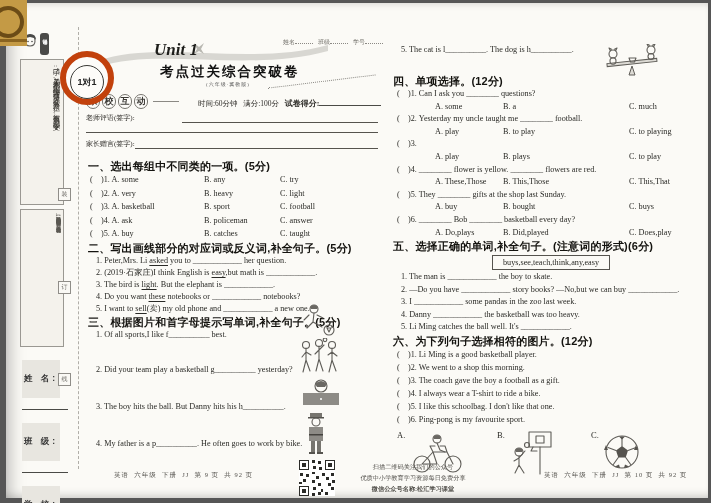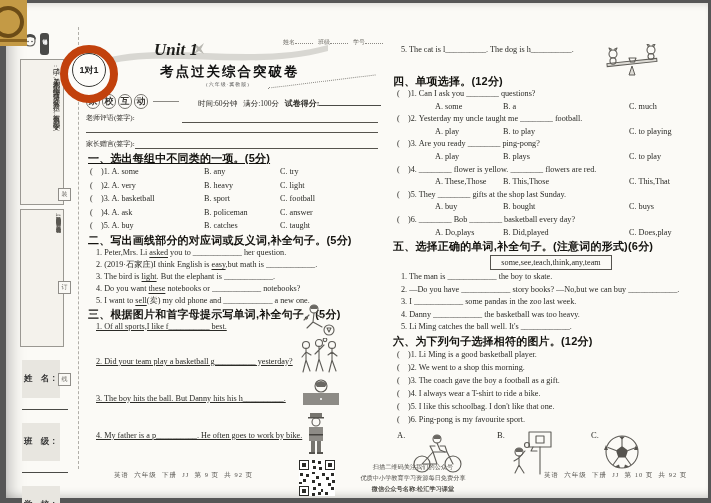--- a/index.html
+++ b/index.html
@@ -25,22 +25,22 @@
                   background:#e8e6e0;padding:13px 2px;color:#333;font-family:"Liberation Sans",sans-serif;}
   .stu-field .ln{width:46px;border-bottom:1px solid #4a4a46;height:11px;}
 
   
   .bind-box{position:absolute;width:11px;height:11px;border:1px solid #8f8d88;font-size:6px;line-height:11px;
             text-align:center;color:#6b6964;background:#faf9f5;font-family:"Liberation Sans",sans-serif;}
   .bind-line{position:absolute;left:72px;top:24px;height:442px;border-left:1px dashed #b0aea8;}
 
   
   .hdr{position:absolute;left:50px;top:28px;width:330px;height:122px;}
-  .logo{position:absolute;left:4px;top:14px;width:42px;height:42px;border:8px solid #c2410c;border-radius:50%;
-        background:#fdfcf9;display:flex;align-items:flex-start;justify-content:center;z-index:2;}
+  .logo{position:absolute;left:4px;top:20px;width:42px;height:42px;border:6px solid #c2410c;border-radius:50%;
+        background:#fdfcf9;display:flex;align-items:flex-end;justify-content:center;z-index:2;}
   .logo .inner{width:32px;height:32px;border:1px solid #3a3a36;border-radius:50%;display:flex;flex-direction:column;
         align-items:center;justify-content:center;font-family:"Liberation Sans",sans-serif;}
   .logo .t1{font-size:9px;font-weight:bold;color:#222;}
   .swoosh{position:absolute;left:42px;top:6px;z-index:0;}
   .unit{position:absolute;left:98px;top:9px;font-size:17px;font-weight:bold;font-style:italic;z-index:1;color:#1d1d1a;}
   .ttl{position:absolute;left:104px;top:32px;font-size:13.5px;font-weight:bold;letter-spacing:2px;color:#111;
        font-family:"Liberation Sans",sans-serif;z-index:1;}
   .subttl{position:absolute;left:150px;top:50px;font-size:5px;letter-spacing:1px;color:#555;}
   .dotline{position:absolute;left:212px;top:50px;width:108px;border-top:1px dotted #8b8984;transform:rotate(-7deg);}
   .stu-top{position:absolute;left:227px;top:5px;font-size:6px;color:#6e6c66;white-space:nowrap;
@@ -61,21 +61,21 @@
   .col{position:absolute;font-size:8.2px;line-height:13px;}
   .col-l{left:82px;top:147px;width:303px;}
   .col-r{left:387px;top:31px;width:316px;margin-top:9px;}
   .sec-ttl{font-size:11px;font-weight:bold;color:#14130f;height:14px;line-height:14px;white-space:nowrap;
            font-family:"Liberation Sans",sans-serif;letter-spacing:.2px;}
   .n{white-space:pre;}
   .row1{display:grid;grid-template-columns:114px 76px auto;padding-left:2px;height:13.5px;line-height:13.5px;white-space:nowrap;}
   .itm{padding-left:8px;height:12px;line-height:12px;white-space:nowrap;}
   .itm5{padding-left:8px;height:12.5px;line-height:12.5px;white-space:nowrap;}
   .ul{text-decoration:underline;text-underline-offset:1.5px;}
-  .s3itm{padding-left:8px;height:35px;line-height:12px;white-space:nowrap;text-decoration:underline;}
+  .s3itm{padding-left:8px;height:35px;line-height:12px;white-space:nowrap;}
   .qline{display:flex;padding-left:4px;height:12.6px;line-height:12.6px;white-space:nowrap;}
   .oline{display:grid;grid-template-columns:68px 126px auto;padding-left:42px;height:12.6px;line-height:12.6px;white-space:nowrap;}
   .wordbox{width:fit-content;margin:2px auto 1px;border:1px solid #55534e;padding:0 10px;height:13px;line-height:13px;}
   .s6row{display:flex;padding-left:4px;height:13px;line-height:13px;white-space:nowrap;}
   .pics{position:relative;height:48px;margin-top:3px;}
   .plab{font-size:8.5px;}
   .img{position:absolute;}
 
   
   .footer{position:absolute;left:0;top:455px;width:702px;height:40px;font-size:6.5px;color:#55534e;}
@@ -159,21 +159,21 @@
         <span class="ln"></span>
       </div>
       <div class="rule" style="top:101px;"></div>
       <div class="cmt" style="top:108px;">
         <span>家长赠言(签字):</span>
         <span class="ln"></span>
       </div>
     </div>
 
     <div class="col col-l">
-      <div class="sec-ttl" style="margin-top:1px;text-decoration:underline;">一、选出每组中不同类的一项。(5分)</div>
+      <div class="sec-ttl" style="margin-top:9px;">一、选出每组中不同类的一项。(5分)</div>
 
       <div class="row1">
           <span><span class="n">(    )1. </span><span>A. some</span></span>
           <span>B. any</span>
           <span>C. try</span>
         </div>
       <div class="row1">
           <span><span class="n">(    )2. </span><span>A. very</span></span>
           <span>B. heavy</span>
           <span>C. light</span>
@@ -272,21 +272,20 @@
           <span class="n">(    )2. </span>
           <span>Yesterday my uncle taught me ________ football.</span>
         </div>
       <div class="oline">
           <span>A. play</span>
           <span>B. to play</span>
           <span>C. to playing</span>
         </div>
       <div class="qline">
           <span class="n">(    )3. </span>
-          <span>Are you ready ________ ping-pong?</span>
         </div>
       <div class="oline">
           <span>A. play</span>
           <span>B. plays</span>
           <span>C. to play</span>
         </div>
       <div class="qline">
           <span class="n">(    )4. </span>
           <span>________ flower is yellow. ________ flowers are red.</span>
         </div>
@@ -308,21 +307,21 @@
           <span class="n">(    )6. </span>
           <span>________ Bob ________ basketball every day?</span>
         </div>
       <div class="oline">
           <span>A. Do,plays</span>
           <span>B. Did,played</span>
           <span>C. Does,play</span>
         </div>
 
       <div class="sec-ttl">五、选择正确的单词,补全句子。(注意词的形式)(6分)</div>
-      <div class="wordbox">some,see,teach,think,any,team</div>
+      <div class="wordbox">buys,see,teach,think,any,easy</div>
       <div class="itm5">1. The man is ____________ the boy to skate.</div>
       <div class="itm5">2. —Do you have ____________ story books? —No,but we can buy ____________.</div>
       <div class="itm5">3. I ____________ some pandas in the zoo last week.</div>
       <div class="itm5">4. Danny ____________ the basketball was too heavy.</div>
       <div class="itm5">5. Li Ming catches the ball well. It's ____________.</div>
 
       <div class="sec-ttl">六、为下列句子选择相符的图片。(12分)</div>
       <div class="s6row">
           <span class="n">(    )1. </span>
           <span>Li Ming is a good basketball player.</span>

